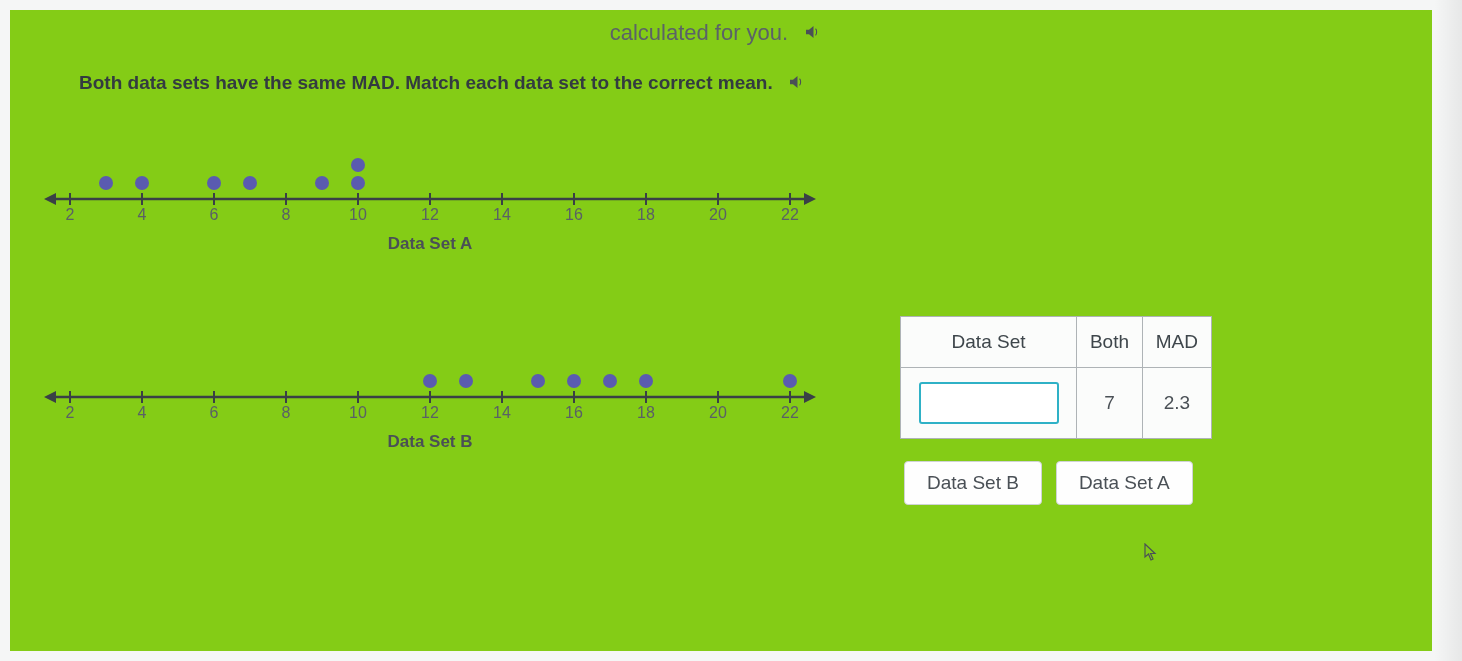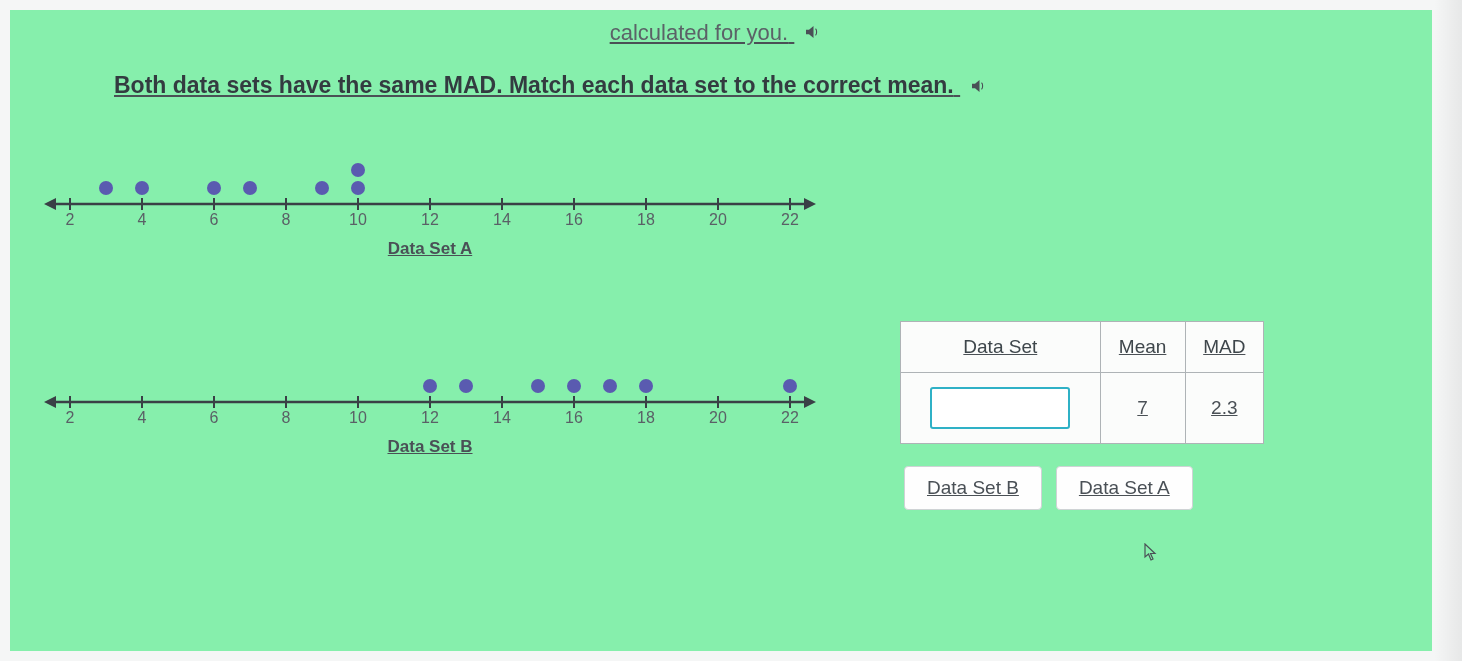--- a/index.html
+++ b/index.html
@@ -6,38 +6,37 @@
     body {
       font-family: Arial, Helvetica, sans-serif;
       background: #f5f6f6;
       width: 1462px;
       height: 661px;
       padding: 10px 30px 10px 10px;
       color: #4a5055;
       position: relative;
     }
     .content-wrap {
-      background: #86efac;
+      background: #84cc16;
       width: 100%;
       height: 100%;
       position: relative;
       padding: 10px 40px 10px 30px;
-      text-decoration: underline;
     }
     .top-line {
       text-align: center;
       font-size: 22px;
       color: #5b6267;
       margin-bottom: 25px;
     }
     .instruction {
-      font-size: 23px;
+      font-size: 19px;
       font-weight: bold;
       color: #333b40;
-      margin-left: 74px;
+      margin-left: 39px;
       margin-bottom: 40px;
     }
     .speaker-icon {
       display: inline-block;
       vertical-align: middle;
       margin-left: 8px;
     }
     .plots-and-table {
       display: flex;
       gap: 40px;
@@ -79,21 +78,21 @@
       color: #4a5056;
       margin-top: 8px;
       width: 780px;
     }
     .right-col {
       flex: 0 0 370px;
       margin-top: 180px;
     }
     .data-table {
       border-collapse: collapse;
-      width: 364px;
+      width: 312px;
       background: #fbfcfb;
     }
     .data-table th, .data-table td {
       border: 1.5px solid #aeb3b6;
       padding: 14px 10px;
       font-size: 19px;
       color: #4a5056;
       text-align: center;
     }
     .data-table th {
@@ -263,21 +262,21 @@
         <div class="set-label">Data Set B</div>
       </div>
 
     </div>
 
     <div class="right-col">
       <table class="data-table">
         <tbody>
             <tr>
           <th>Data Set</th>
-          <th>Mean</th>
+          <th>Both</th>
           <th>MAD</th>
         </tr>
         <tr>
           <td class="drop-cell">
             <div class="drop-target active"></div>
           </td>
           <td>7</td>
           <td>2.3</td>
         </tr>
       </tbody>

